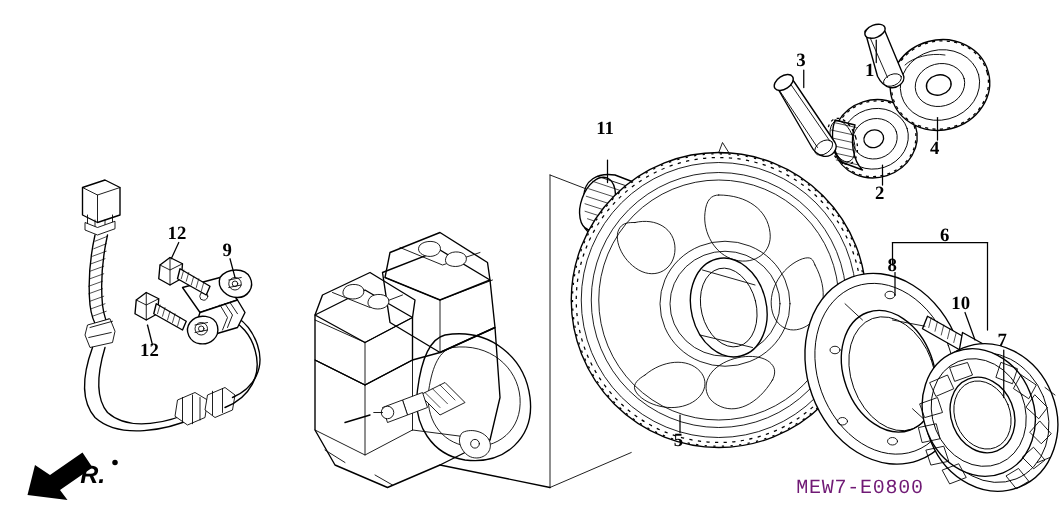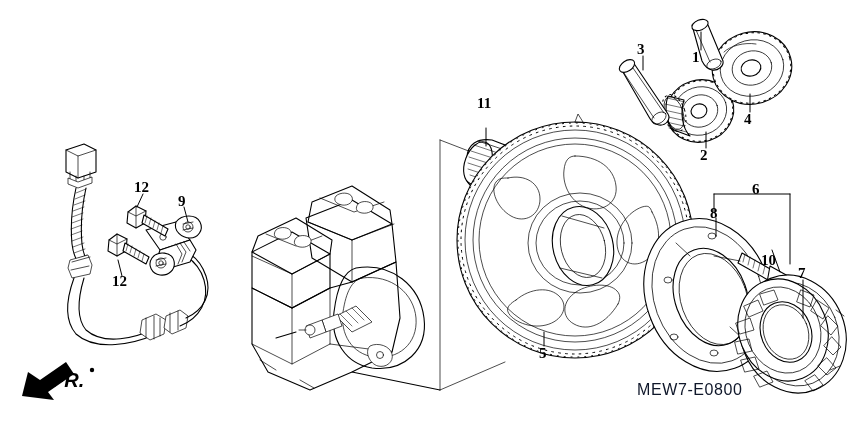--- a/index.html
+++ b/index.html
@@ -34,24 +34,24 @@
     font-size: 15px;
     color: #000000;
     line-height: 1;
     white-space: nowrap;
     user-select: none;
   }
   #partno {
     position: absolute;
     left: 637px;
     top: 381px;
-    font-family: Liberation Sans, sans-serif;
+    font-family: Liberation Mono, monospace;
     font-size: 16px;
     letter-spacing: 0.6px;
-    color: #0f172a;
+    color: #701a75;
     white-space: nowrap;
   }
   #fr-label {
     position: absolute;
     left: 52px;
     top: 369px;
     font-family: "Liberation Sans", sans-serif;
     font-weight: bold;
     font-size: 20px;
     font-style: italic;
@@ -450,21 +450,21 @@
 
   <div class="callout" style="left:692px;  top:50px;">1</div>
   <div class="callout" style="left:700px;  top:148px;">2</div>
   <div class="callout" style="left:637px;  top:42px;">3</div>
   <div class="callout" style="left:744px;  top:112px;">4</div>
   <div class="callout" style="left:539px;  top:346px;">5</div>
   <div class="callout" style="left:752px;  top:182px;">6</div>
   <div class="callout" style="left:798px;  top:266px;">7</div>
   <div class="callout" style="left:710px;  top:206px;">8</div>
   <div class="callout" style="left:178px;  top:194px;">9</div>
-  <div class="callout" style="left:761px;  top:236px;margin-top:17px;">10</div>
+  <div class="callout" style="left:761px;  top:236px;">10</div>
   <div class="callout" style="left:477px;  top:96px;">11</div>
   <div class="callout" style="left:134px; top:180px;">12</div>
   <div class="callout" style="left:112px; top:274px;">12</div>
 
   <div id="fr-label">FR.</div>
   <div id="partno">MEW7-E0800</div>
 
 </div>
 
 </body></html>

